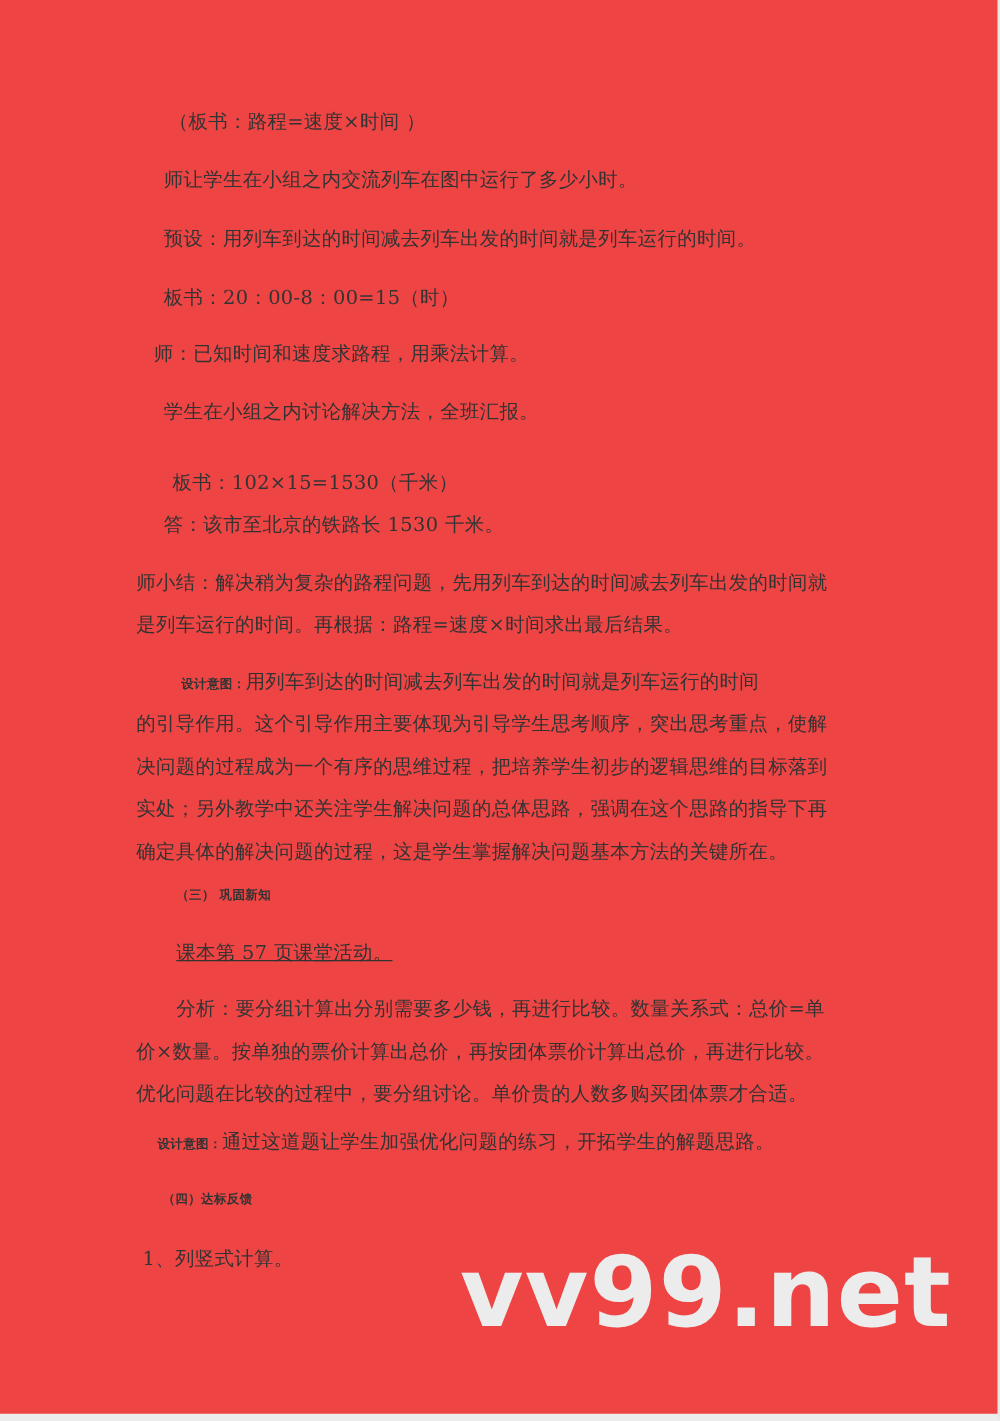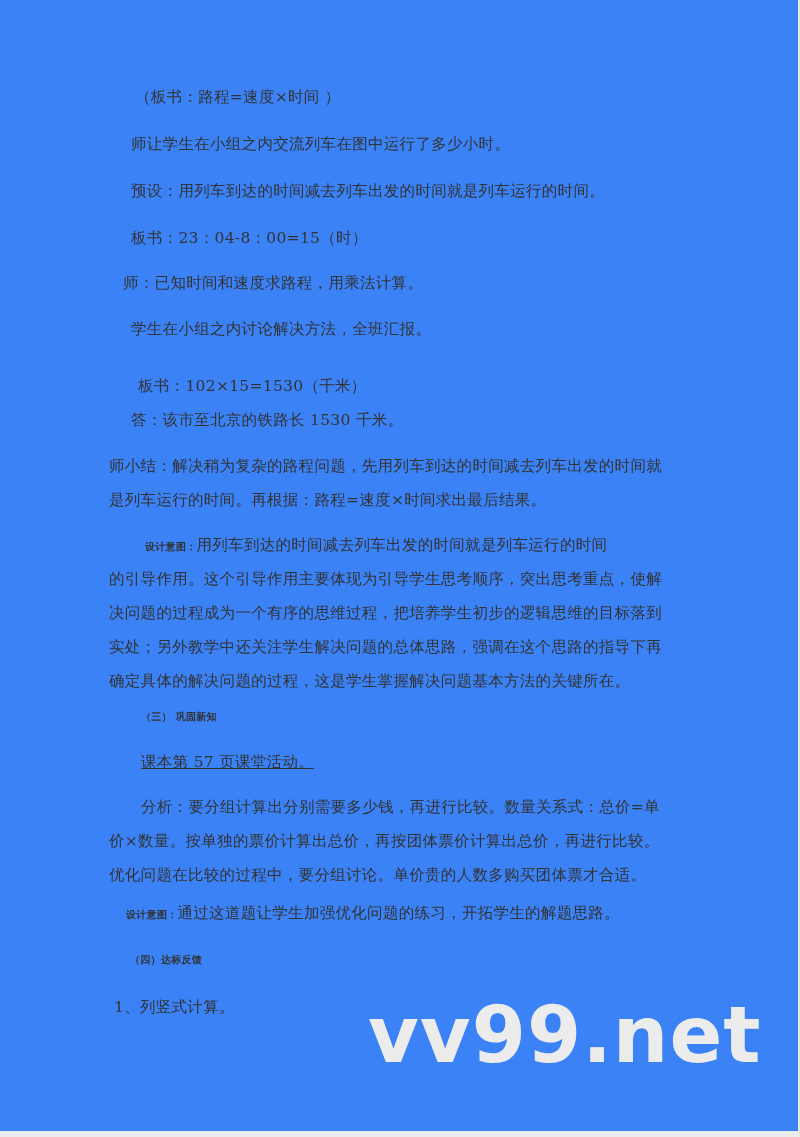--- a/index.html
+++ b/index.html
@@ -2,39 +2,39 @@
 <html><head>
 <meta charset="utf-8">
 <style>
   html, body { margin: 0; padding: 0; }
   body {
     width: 800px; height: 1137px; background: #ffffff; position: relative; overflow: hidden;
     font-family: "DejaVu Serif", "Liberation Serif", serif; color: #333333;
   }
   .page {
     position: absolute; left: 0; top: 0; width: 798px; height: 1131px;
-    background: #3b82f6; border-right: 2px solid #e6e6e6; border-bottom: 6px solid #ececec;
+    background: #ef4444; border-right: 2px solid #e6e6e6; border-bottom: 6px solid #ececec;
   }
   .line {
     position: absolute; font-size: 15.5px; line-height: 20px; white-space: nowrap; letter-spacing: 0.3px;
   }
   .bold { font-weight: bold; font-family: "DejaVu Sans", "Liberation Sans", sans-serif; font-size: 10px; }
   .watermark {
     position: absolute; left: 368px; top: 995px; font-family: "DejaVu Sans", "Liberation Sans", sans-serif;
     font-weight: bold; font-size: 78px; color: #ececec; letter-spacing: 1px; line-height: 80px;
   }
 </style>
 </head>
 <body>
 
 <div class="page">
   <div class="line" style="left:135px;top:87px;">（板书：路程=速度×时间 ）</div>
   <div class="line" style="left:131px;top:134px;">师让学生在小组之内交流列车在图中运行了多少小时。</div>
   <div class="line" style="left:131px;top:181px;">预设：用列车到达的时间减去列车出发的时间就是列车运行的时间。</div>
-  <div class="line" style="left:131px;top:228px;">板书：23：04-8：00=15（时）</div>
+  <div class="line" style="left:131px;top:228px;">板书：20：00-8：00=15（时）</div>
   <div class="line" style="left:123px;top:273px;">师：已知时间和速度求路程，用乘法计算。</div>
   <div class="line" style="left:131px;top:319px;">学生在小组之内讨论解决方法，全班汇报。</div>
   <div class="line" style="left:138px;top:376px;">板书：102×15=1530（千米）</div>
   <div class="line" style="left:131px;top:410px;">答：该市至北京的铁路长 1530 千米。</div>
   <div class="line" style="left:109px;top:456px;">师小结：解决稍为复杂的路程问题，先用列车到达的时间减去列车出发的时间就</div>
   <div class="line" style="left:109px;top:490px;">是列车运行的时间。再根据：路程=速度×时间求出最后结果。</div>
 
   <div class="line" style="left:145px;top:535px;">
     <span class="bold">设计意图：</span><span>用列车到达的时间减去列车出发的时间就是列车运行的时间</span>
   </div>

